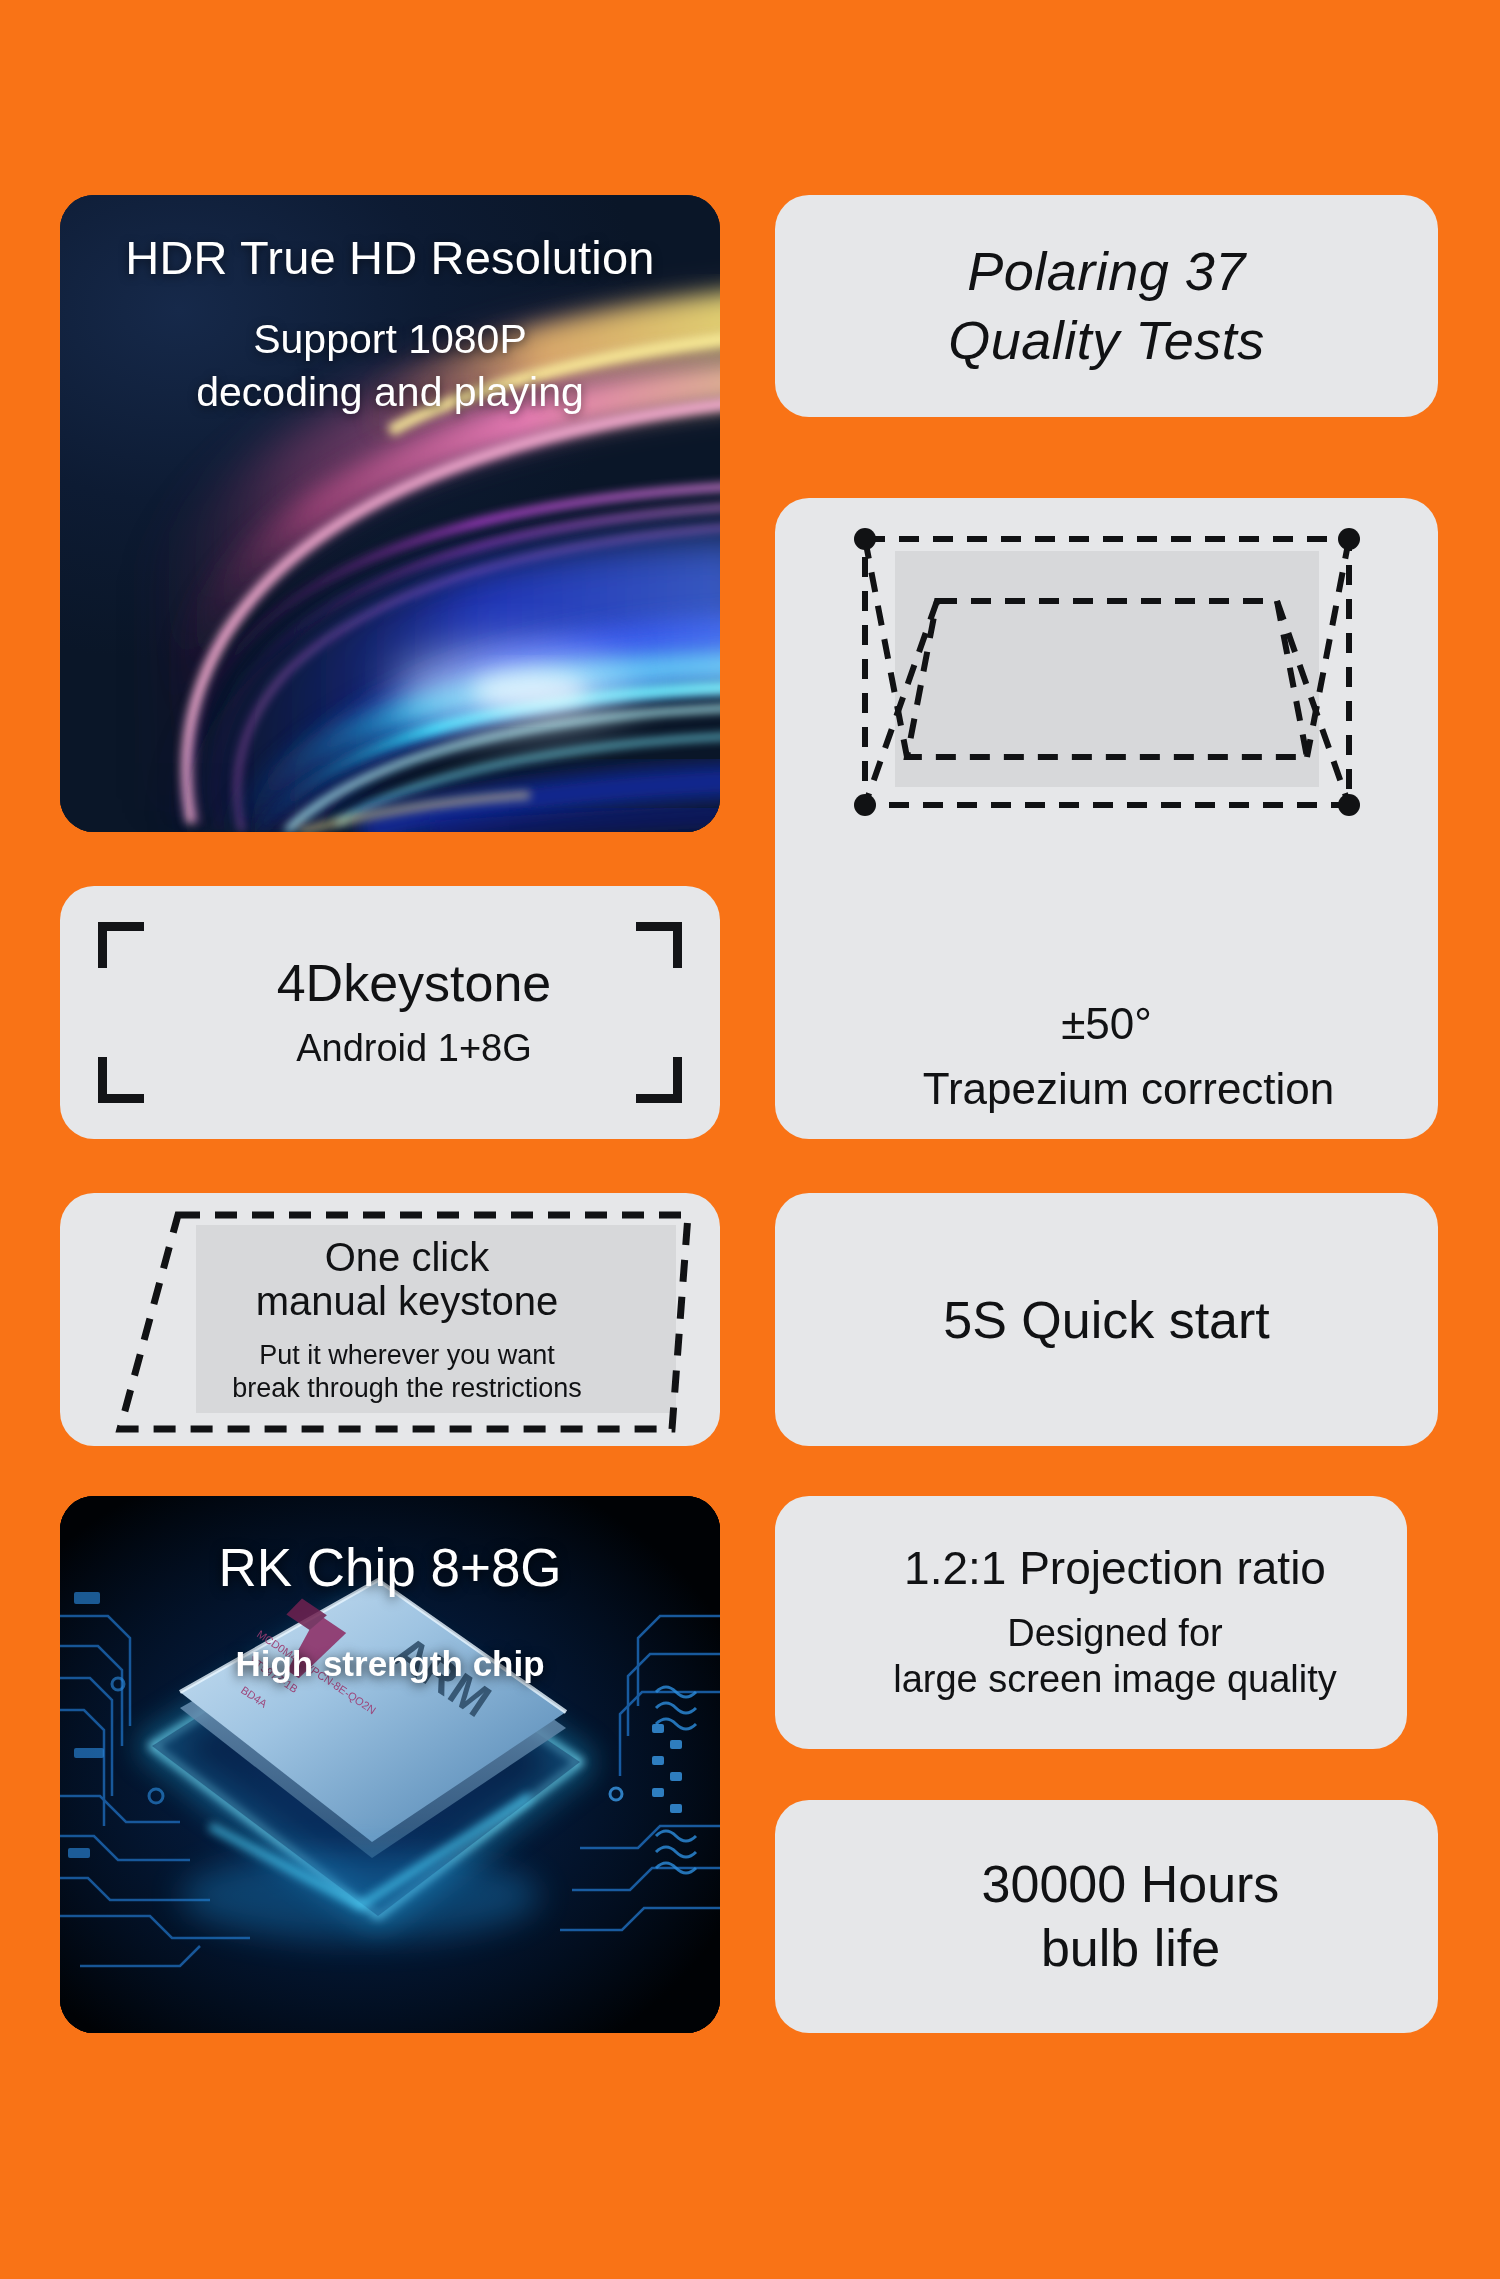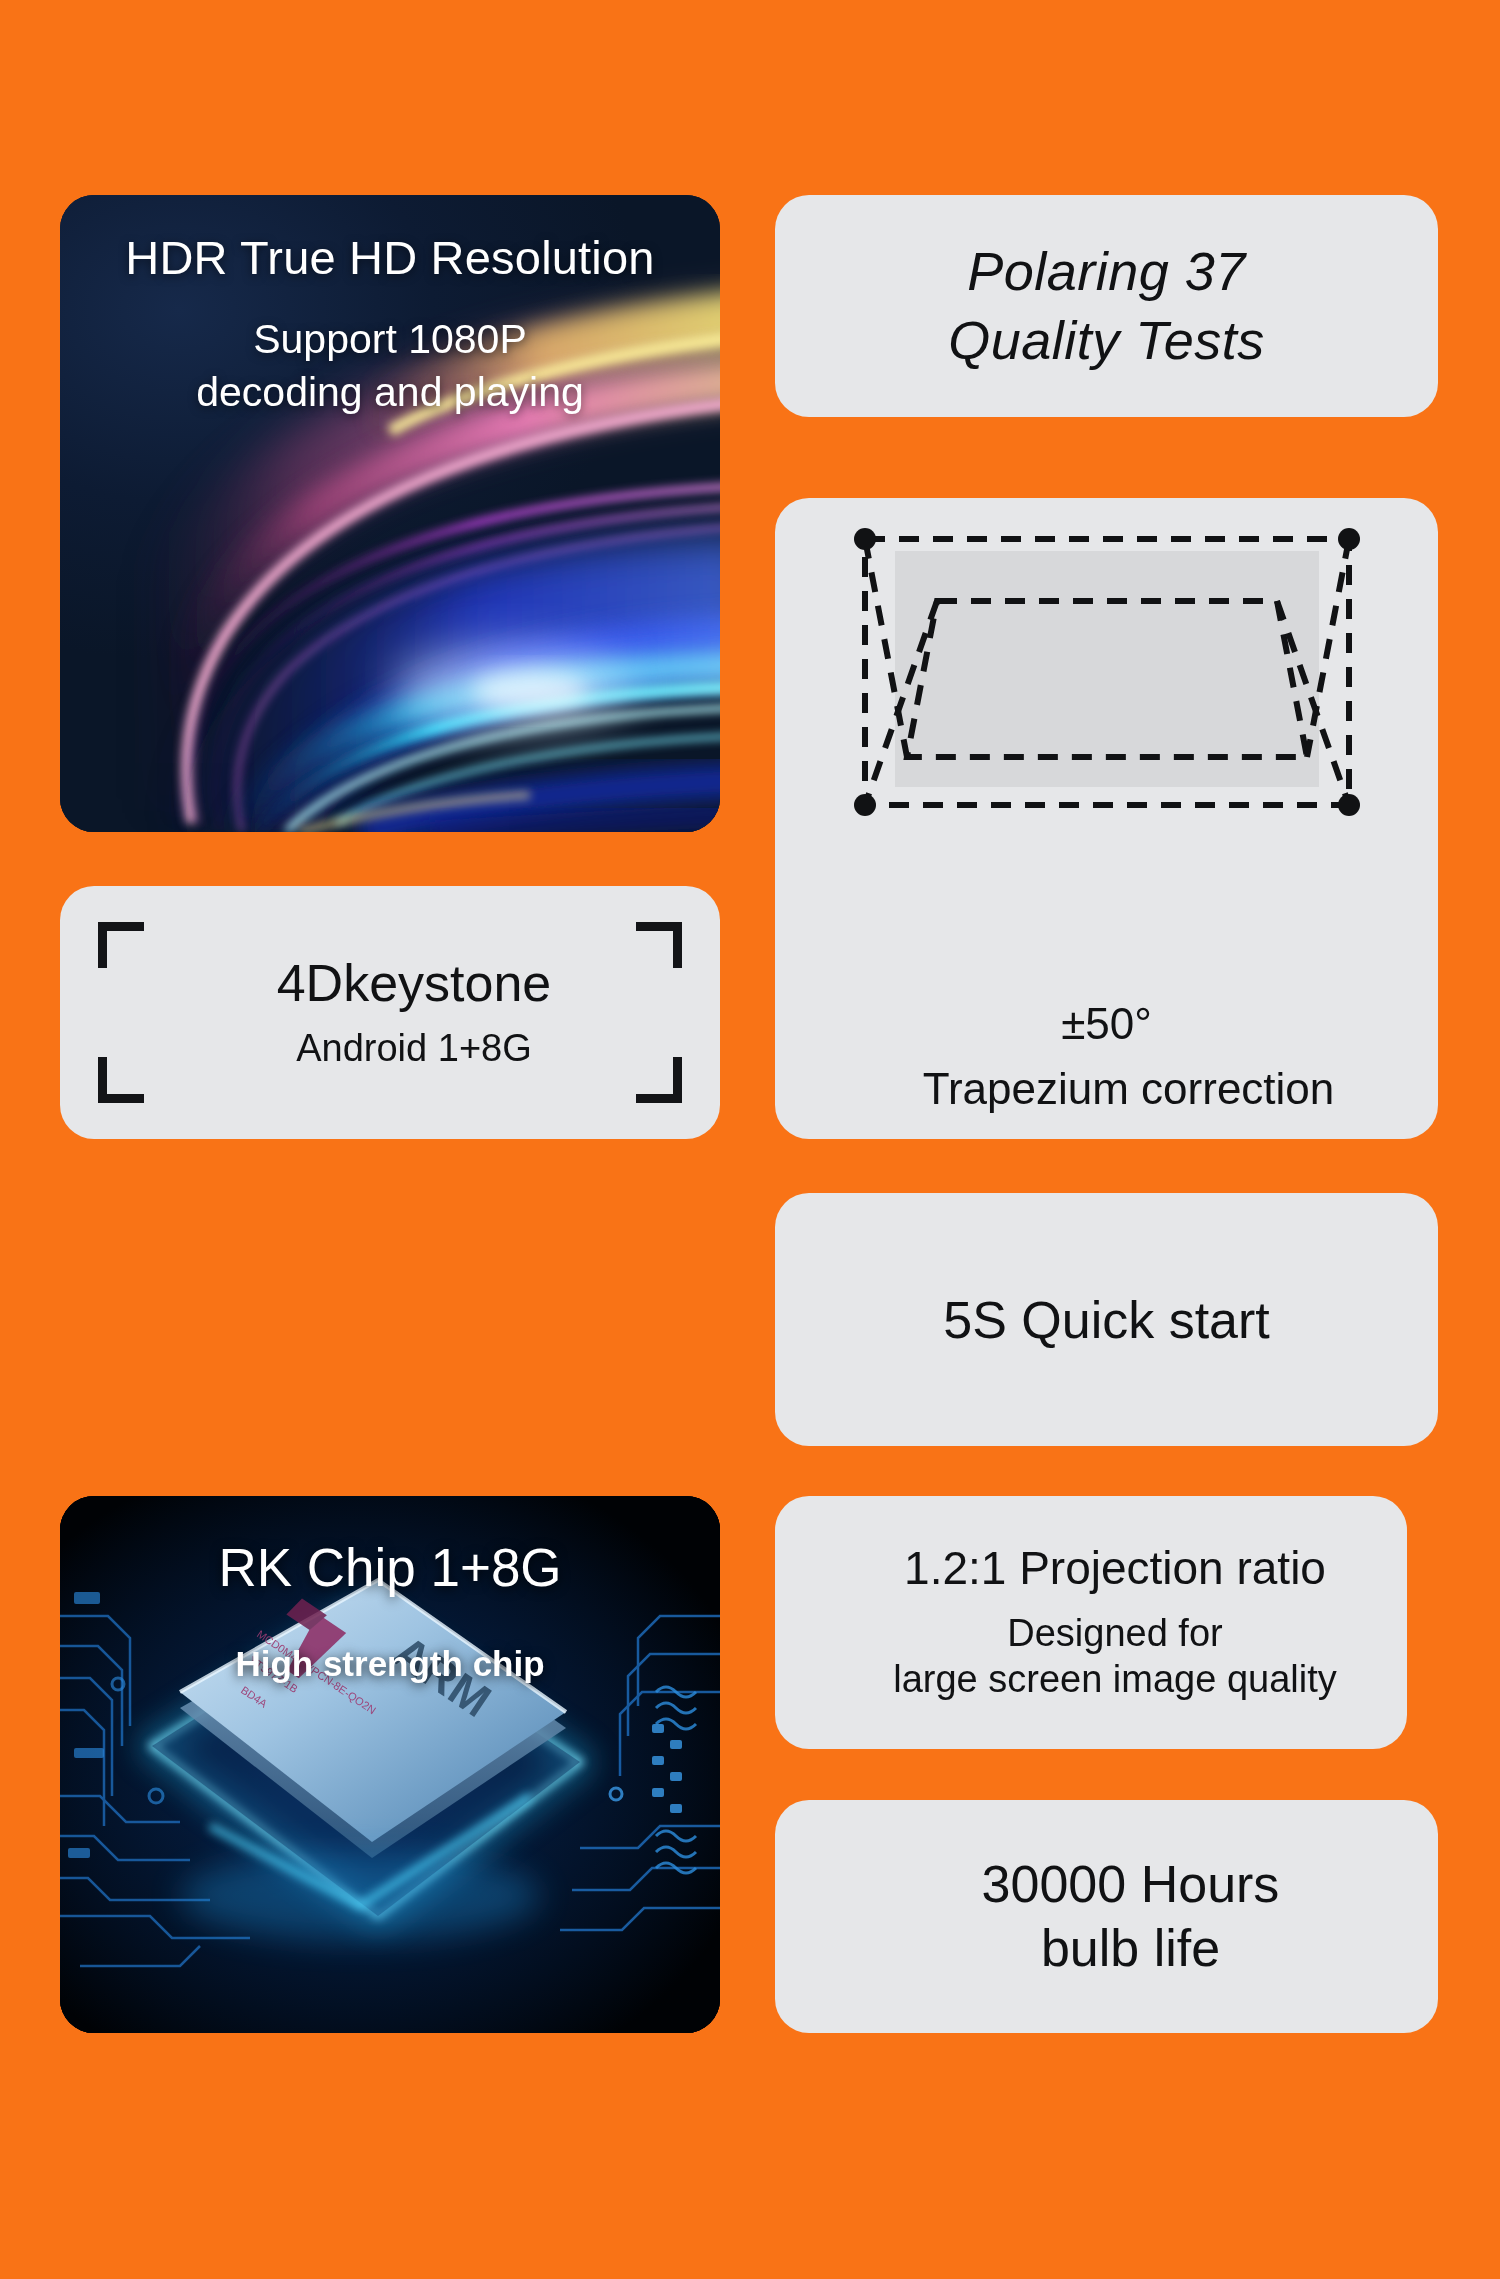--- a/index.html
+++ b/index.html
@@ -365,20 +365,40 @@
       <span class="bk tr"></span>
       <span class="bk bl"></span>
       <span class="bk br"></span>
     </div>
     <div class="card-center-text">
       <div class="t-main">4Dkeystone</div>
       <div class="t-sub">Android 1+8G</div>
     </div>
   </div>
 
+  <div class="card gray" id="card-oneclick">
+    <div class="oneclick-shape">
+      <svg viewBox="0 0 660 253" preserveAspectRatio="none">
+
+        <rect x="136" y="32" width="480" height="188" fill="#d7d8da"></rect>
+
+        <path d="M 118 22 L 628 22 L 612 236 L 60 236 Z" fill="none" stroke="#111214" stroke-width="7" stroke-dasharray="22 15" stroke-linecap="butt"></path>
+      </svg>
+    </div>
+    <div class="oneclick-text">
+      <div class="oc-main">
+        <div>One click</div>
+        <div>manual keystone</div>
+      </div>
+      <div class="oc-sub">
+        <div>Put it wherever you want</div>
+        <div>break through the restrictions</div>
+      </div>
+    </div>
+  </div>
 
   <div class="card gray" id="card-quick">
     <div class="big-one-line">5S Quick start</div>
   </div>
 
   <div class="card photo" id="card-rkchip">
     <div class="chip-bg">
       <svg viewBox="0 0 660 537" preserveAspectRatio="none">
         <defs>
           <radialGradient id="boardGlow" cx="45%" cy="52%" r="62%">
@@ -476,21 +496,21 @@
 
         <g fill="#2b4a66" opacity=".85" font-family="'Liberation Sans', sans-serif" font-size="46" font-weight="bold">
           <text transform="translate(330,164) rotate(34)">ARM</text>
         </g>
 
         <ellipse cx="300" cy="400" rx="180" ry="44" fill="#1d8fd6" opacity=".35" filter="url(#cGlowL)"></ellipse>
         <path d="M 150 330 L 300 410 L 470 300" fill="none" stroke="#4fd8ff" stroke-width="7" opacity=".8" filter="url(#cGlowS)"></path>
       </svg>
     </div>
     <div class="chip-text">
-      <div class="chip-title">RK Chip 1+8G</div>
+      <div class="chip-title">RK Chip 8+8G</div>
       <div class="chip-sub">High strength chip</div>
     </div>
   </div>
 
   <div class="card gray" id="card-ratio">
     <div class="card-center-text">
       <div class="ratio-main">1.2:1 Projection ratio</div>
       <div class="ratio-sub">
         <div>Designed for</div>
         <div>large screen image quality</div>

